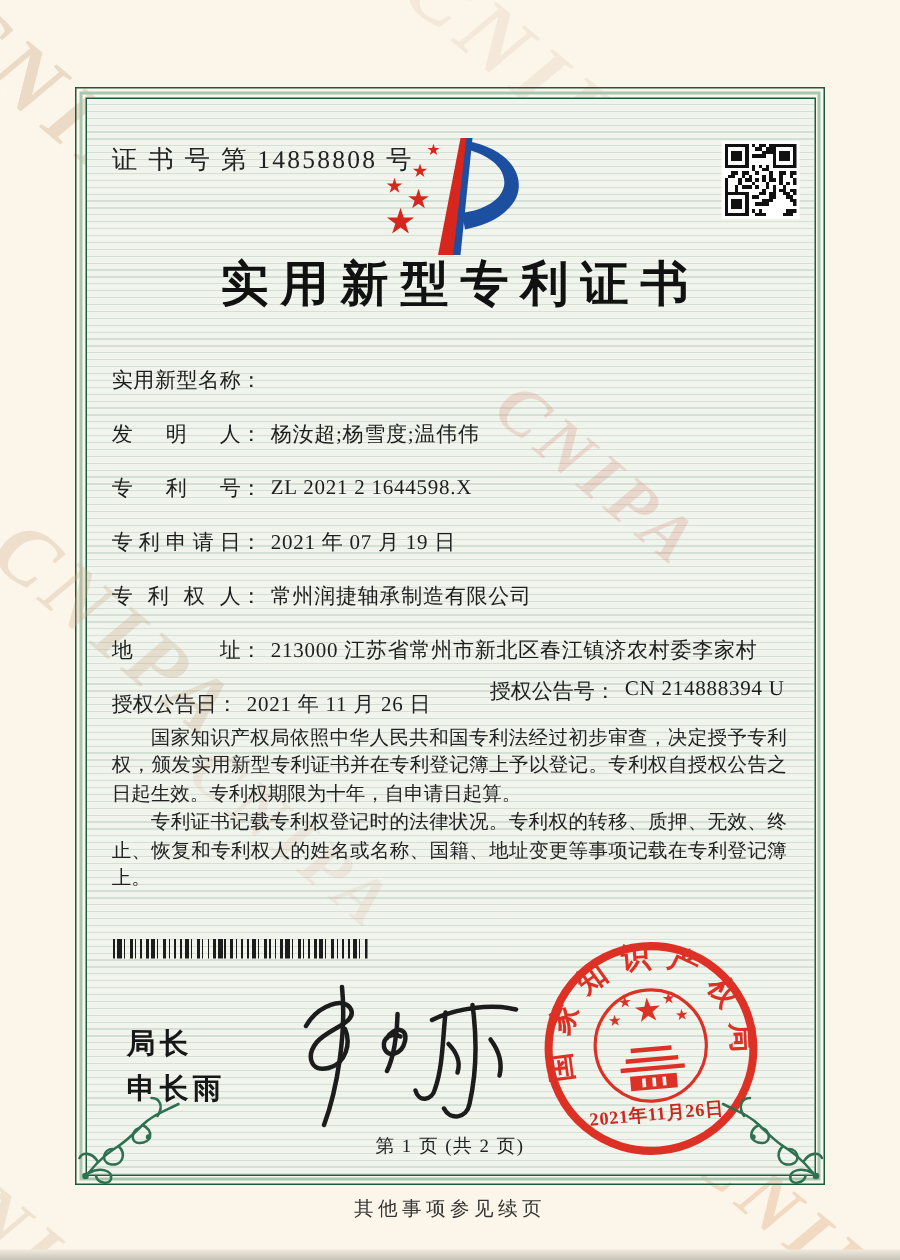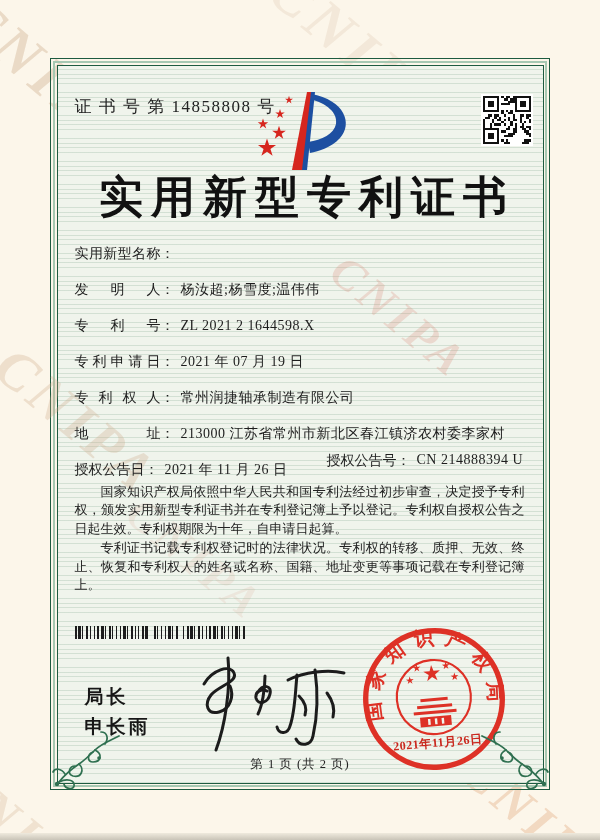--- a/index.html
+++ b/index.html
@@ -28,21 +28,21 @@
          background-color:#f0f4ec;
          background-image:repeating-linear-gradient(0deg,rgba(124,164,138,.25) 0px,rgba(124,164,138,.25) .8px,transparent .8px,transparent 4.6px);}
   .content{position:absolute;inset:0;z-index:1;}
 
   .cert-no{position:absolute;left:17px;top:29px;font-size:17px;letter-spacing:1.5px;color:#222;}
 
   .logo{position:absolute;left:192px;top:20px;width:104px;height:86px;}
   .qr{position:absolute;left:423px;top:28px;width:48px;height:48px;background:#fff;padding:2px;}
 
   .title{position:absolute;left:14px;right:0;top:102px;margin:0;text-align:center;
-         font-size:44px;font-weight:bold;letter-spacing:8px;color:#111;}
+         font-size:32px;font-weight:bold;letter-spacing:8px;color:#111;}
 
   .fields{position:absolute;left:17px;right:14px;top:170px;}
   .frow{height:36px;display:flex;align-items:center;font-size:14px;color:#1d1d1d;}
   .flabel{display:inline-block;width:86px;text-align:justify;text-align-last:justify;}
   .fcolon{margin-right:6px;}
   .fvalue{letter-spacing:.5px;}
   .grant-row{position:relative;}
   .grant-right{position:absolute;left:252px;top:0;height:36px;display:flex;align-items:flex-start;}
 
   .paras{position:absolute;left:17px;right:18px;top:417px;font-size:13px;line-height:18.8px;
@@ -442,14 +442,15 @@
             </g>
             <text x="80" y="129" font-size="12.5" fill="#c81a10" text-anchor="middle" letter-spacing="0.5">2021年11月26日</text>
           </svg>
 
           <div class="page-info">第 1 页 (共 2 页)</div>
         </div>
       </div>
     </div>
   </div>
 
+  <div class="footer-note">其他事项参见续页</div>
   <div class="bottom-edge"></div>
 </div>
 
 </body></html>

